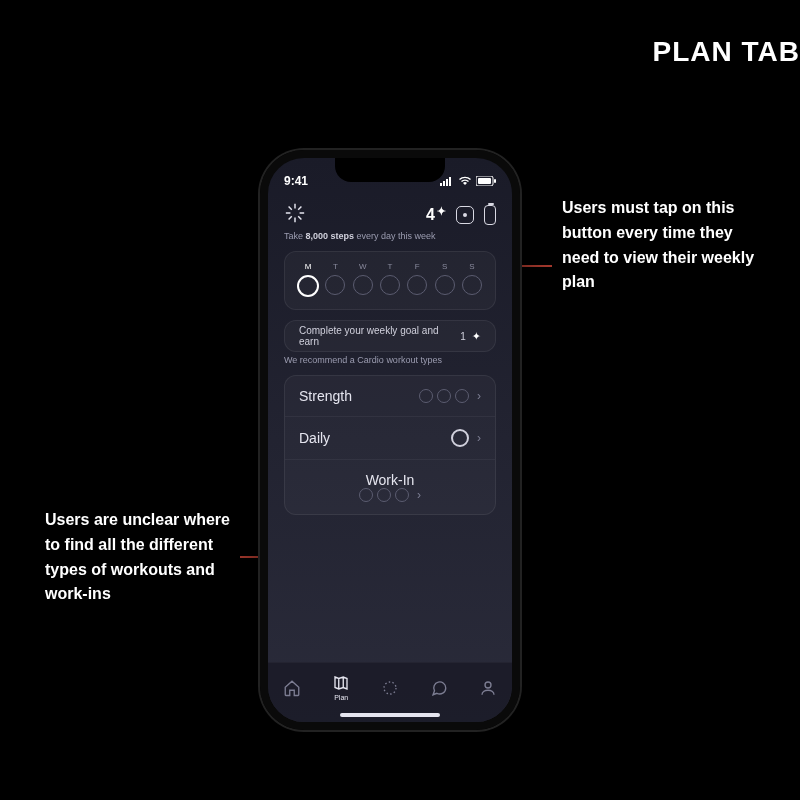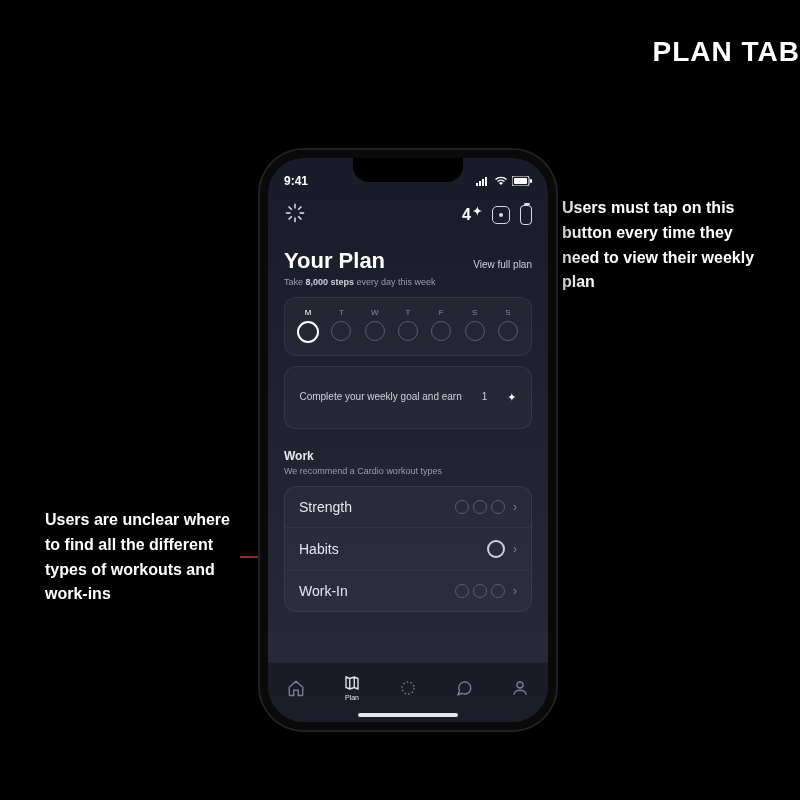--- a/index.html
+++ b/index.html
@@ -18,21 +18,21 @@
     font-weight: 900;
     font-size: 28px;
     letter-spacing: 1px;
     font-family: 'Arial Black', Arial, sans-serif;
   }
 
   
   .phone {
     position: absolute;
     left: 260px; top: 150px;
-    width: 296px; height: 580px;
+    width: 260px; height: 580px;
     border-radius: 44px;
     background: linear-gradient(180deg,#1a1b28 0%, #2a2b3a 100%);
     border: 8px solid #0a0a0a;
     box-shadow: 0 0 0 2px #222, 0 12px 40px rgba(0,0,0,0.6);
     overflow: hidden;
   }
   .notch {
     position:absolute; top:0; left:50%; transform:translateX(-50%);
     width:110px; height:24px;
     background:#000; border-radius:0 0 16px 16px;
@@ -78,32 +78,32 @@
   }
   .habits { padding:10px 10px 12px; }
   .days-row { display:flex; justify-content:space-between; }
   .day { display:flex; flex-direction:column; align-items:center; gap:4px; width:26px;}
   .day-label { font-size:8px; color:#8a8b9e; }
   .day-circle { width:20px; height:20px; border-radius:50%; border:1.5px solid #5b5c70;}
   .day.active .day-circle { border:2px solid #fff; width:22px; height:22px;}
   .day.active .day-label { color:#fff; }
 
   .goal-card {
-    margin-top:10px; padding:24px 14px;
-    display:flex; justify-content:center; gap:20px;
+    margin-top:10px; padding:4px 14px;
+    display:flex; justify-content:center; align-items:center; gap:6px;
     font-size:10px; color:#d0d0dc;
   }
   .sparkle { color:#fff; font-size:11px;}
 
   .work-row {
     padding:12px 14px;
     display:flex; align-items:center; justify-content:space-between;
     border-bottom:1px solid rgba(255,255,255,0.05);
   }
-  .work-row:last-child { border-bottom:none; }
+  .work-row:last-child { border-bottom:none;flex-direction:column; }
   .work-label { font-size:14px; color:#e5e5ef; font-weight:500;}
   .work-right { display:flex; align-items:center; gap:8px;}
   .mini-circles { display:flex; gap:4px;}
   .mini-circles span { width:14px; height:14px; border-radius:50%; border:1.5px solid #5b5c70; display:block;}
   .mini-circles span.big { width:18px; height:18px; border:2px solid #d0d0dc;}
   .chev { color:#7c7d92; font-size:12px;}
 
   .tabbar {
     position:absolute; bottom:0; left:0; right:0;
     height:60px;
@@ -179,24 +179,20 @@
           <span>4</span>
             <span style="font-size:11px;position:relative;top:-4px;">✦</span>
         </span>
         <span class="iconbox">
           <span style="width:4px;height:4px;border-radius:50%;background:#d9d9e3;"></span>
         </span>
         <span class="battery-out"></span>
       </div>
     </div>
 
-    <div class="header">
-      <h1>Your Plan</h1>
-      <span class="view-full">View full plan</span>
-    </div>
 
     <div class="section-sub">
       <span>Take </span><b>8,000 steps</b><span> every day this week</span>
     </div>
 
     <div class="card habits">
       <div class="days-row" id="days-row">
           <div class="day active">
             <div class="day-label">M</div>
             <div class="day-circle"></div>
@@ -227,37 +223,36 @@
           </div>
         </div>
     </div>
 
     <div class="card goal-card">
       <span>Complete your weekly goal and earn</span>
       <span>1</span>
       <span class="sparkle">✦</span>
     </div>
 
-    <div class="section-title">Work</div>
     <div class="section-sub">We recommend a Cardio workout types</div>
 
     <div class="card" id="work-card">
         <div class="work-row">
           <div class="work-label">Strength</div>
           <div class="work-right">
             <div class="mini-circles">
               <span></span>
               <span></span>
               <span></span>
             </div>
             <span class="chev">›</span>
           </div>
         </div>
         <div class="work-row">
-          <div class="work-label">Habits</div>
+          <div class="work-label">Daily</div>
           <div class="work-right">
             <div class="mini-circles">
               <span class="big"></span>
             </div>
             <span class="chev">›</span>
           </div>
         </div>
         <div class="work-row">
           <div class="work-label">Work-In</div>
           <div class="work-right">

